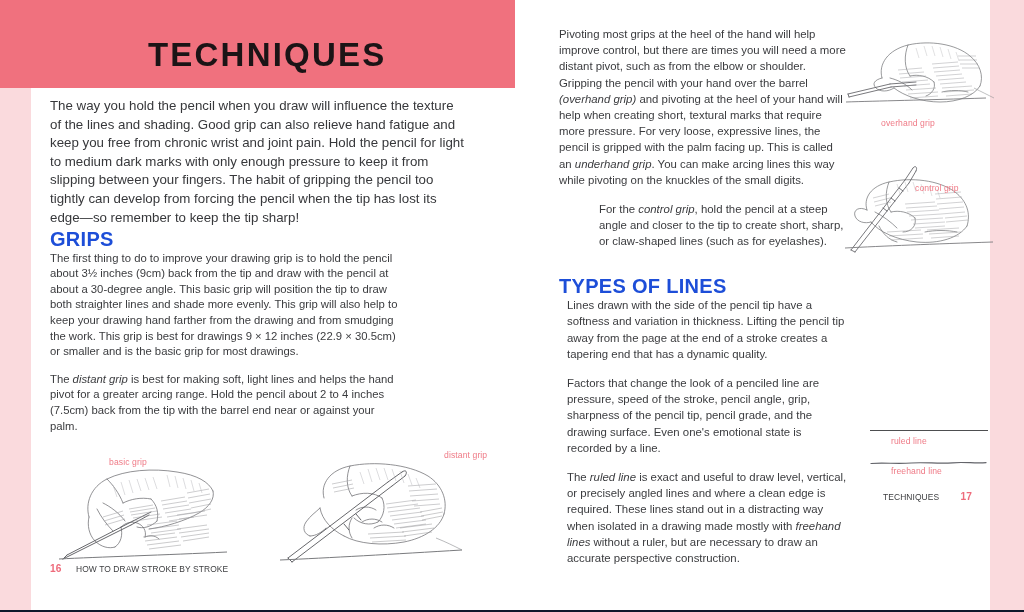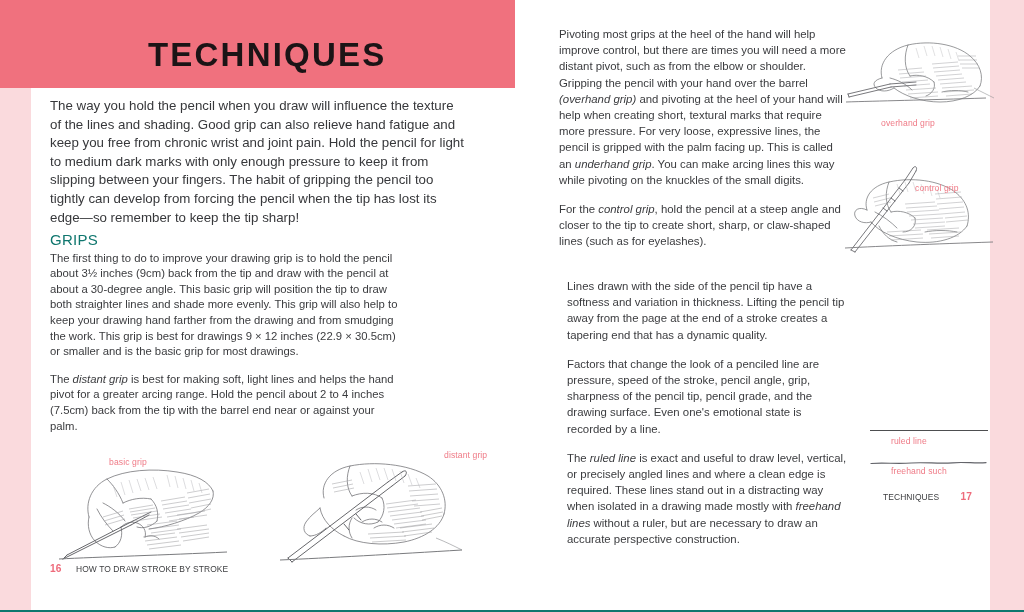--- a/index.html
+++ b/index.html
@@ -10,21 +10,21 @@
   body {
     font-family: "Liberation Sans", sans-serif;
   }
   .spread {
     position: relative;
     width: 1024px;
     height: 612px;
     background: #ffffff;
     overflow: hidden;
     box-sizing: border-box;
-    border-bottom: 2px solid #0f766e;
+    border-bottom: 2px solid #0f172a;
   }
 
   
   .edge-strip-left {
     position: absolute;
     left: 0; top: 88px;
     width: 31px; height: 524px;
     background: #fadadd;
   }
   .edge-strip-right {
@@ -70,24 +70,24 @@
   .intro-text {
     left: 19px;
     top: 97px;
     width: 414px;
     font-size: 13.3px;
     line-height: 18.6px;
     color: #37383b;
   }
 
   .section-heading {
-    font-size: 15px;
-    font-weight: normal;
+    font-size: 20px;
+    font-weight: bold;
     letter-spacing: 0.3px;
-    color: #0f766e;
+    color: #1d4ed8;
     margin: 0 0 3px 0;
   }
 
   .body-block {
     left: 19px;
     width: 352px;
     font-size: 11.3px;
     line-height: 15.6px;
     color: #3a3b3e;
   }
@@ -100,21 +100,21 @@
 
   .right-col {
     left: 44px;
     width: 289px;
     font-size: 11.4px;
     line-height: 16.2px;
     color: #3a3b3e;
   }
   .right-top { top: 26px; }
   .right-top p { margin: 0 0 13px 0; }
-  .right-top p:last-child { margin-bottom: 0; }
+  .right-top p:last-child { margin-bottom: 0; margin-left: 40px; }
 
   .types-block { top: 278px; }
   .types-block p { margin: 0 0 13px 8px; }
   .types-block p:last-child { margin-bottom: 0; }
 
   em { font-style: italic; }
 
   
   .footer {
     position: absolute;
@@ -295,20 +295,21 @@
   </div>
 
   <div class="page-right">
 
     <div class="col right-col right-top">
       <p><span>Pivoting most grips at the heel of the hand will help improve control, but there are times you will need a more distant pivot, such as from the elbow or shoulder. Gripping the pencil with your hand over the barrel </span><em>(overhand grip)</em><span> and pivoting at the heel of your hand will help when creating short, textural marks that require more pressure. For very loose, expressive lines, the pencil is gripped with the palm facing up. This is called an </span><em>underhand grip</em><span>. You can make arcing lines this way while pivoting on the knuckles of the small digits.</span></p>
       <p><span>For the </span><em>control grip</em><span>, hold the pencil at a steep angle and closer to the tip to create short, sharp, or claw-shaped lines (such as for eyelashes).</span></p>
     </div>
 
     <div class="col right-col types-block">
+      <div class="section-heading">TYPES OF LINES</div>
       <p>Lines drawn with the side of the pencil tip have a softness and variation in thickness. Lifting the pencil tip away from the page at the end of a stroke creates a tapering end that has a dynamic quality.</p>
       <p>Factors that change the look of a penciled line are pressure, speed of the stroke, pencil angle, grip, sharpness of the pencil tip, pencil grade, and the drawing surface. Even one's emotional state is recorded by a line.</p>
       <p><span>The </span><em>ruled line</em><span> is exact and useful to draw level, vertical, or precisely angled lines and where a clean edge is required. These lines stand out in a distracting way when isolated in a drawing made mostly with </span><em>freehand lines</em><span> without a ruler, but are necessary to draw an accurate perspective construction.</span></p>
     </div>
 
     <div class="illus" style="left:331px; top:30px;">
       <svg width="150" height="82" viewBox="0 0 150 82" aria-hidden="true">
         <g fill="none" stroke="#6d6e71" stroke-width="0.7" stroke-linecap="round">
           <path d="M36 48 C32 34, 42 20, 62 15 C84 10, 110 14, 124 26 C134 34, 138 46, 134 56"></path>
           <path d="M134 56 C128 66, 112 72, 94 72 C76 72, 58 66, 48 58"></path>
@@ -388,20 +389,20 @@
     </div>
     <div class="caption" style="left:400px; top:183px;">control grip</div>
 
     <div class="line-sample-wrap" style="left:355px; top:430px; width:120px; height:60px;">
       <div class="ruled-line" style="top:0px;"></div>
       <svg class="freehand-line" style="top:30px;" width="120" height="6" viewBox="0 0 120 6" aria-hidden="true">
         <path d="M1 3.5 C14 2.4, 28 4.2, 42 3.0 C56 1.9, 70 4.1, 84 2.8 C96 1.8, 108 3.6, 118 2.6" fill="none" stroke="#63646a" stroke-width="1.2" stroke-linecap="round"></path>
       </svg>
     </div>
     <div class="caption" style="left:376px; top:436px;">ruled line</div>
-    <div class="caption" style="left:376px; top:466px;">freehand such</div>
+    <div class="caption" style="left:376px; top:466px;">freehand line</div>
 
     <div class="footer footer-right">
       <span class="footer-label">TECHNIQUES</span><span class="pageno">17</span>
     </div>
   </div>
 
 </div>
 
 </body></html>

